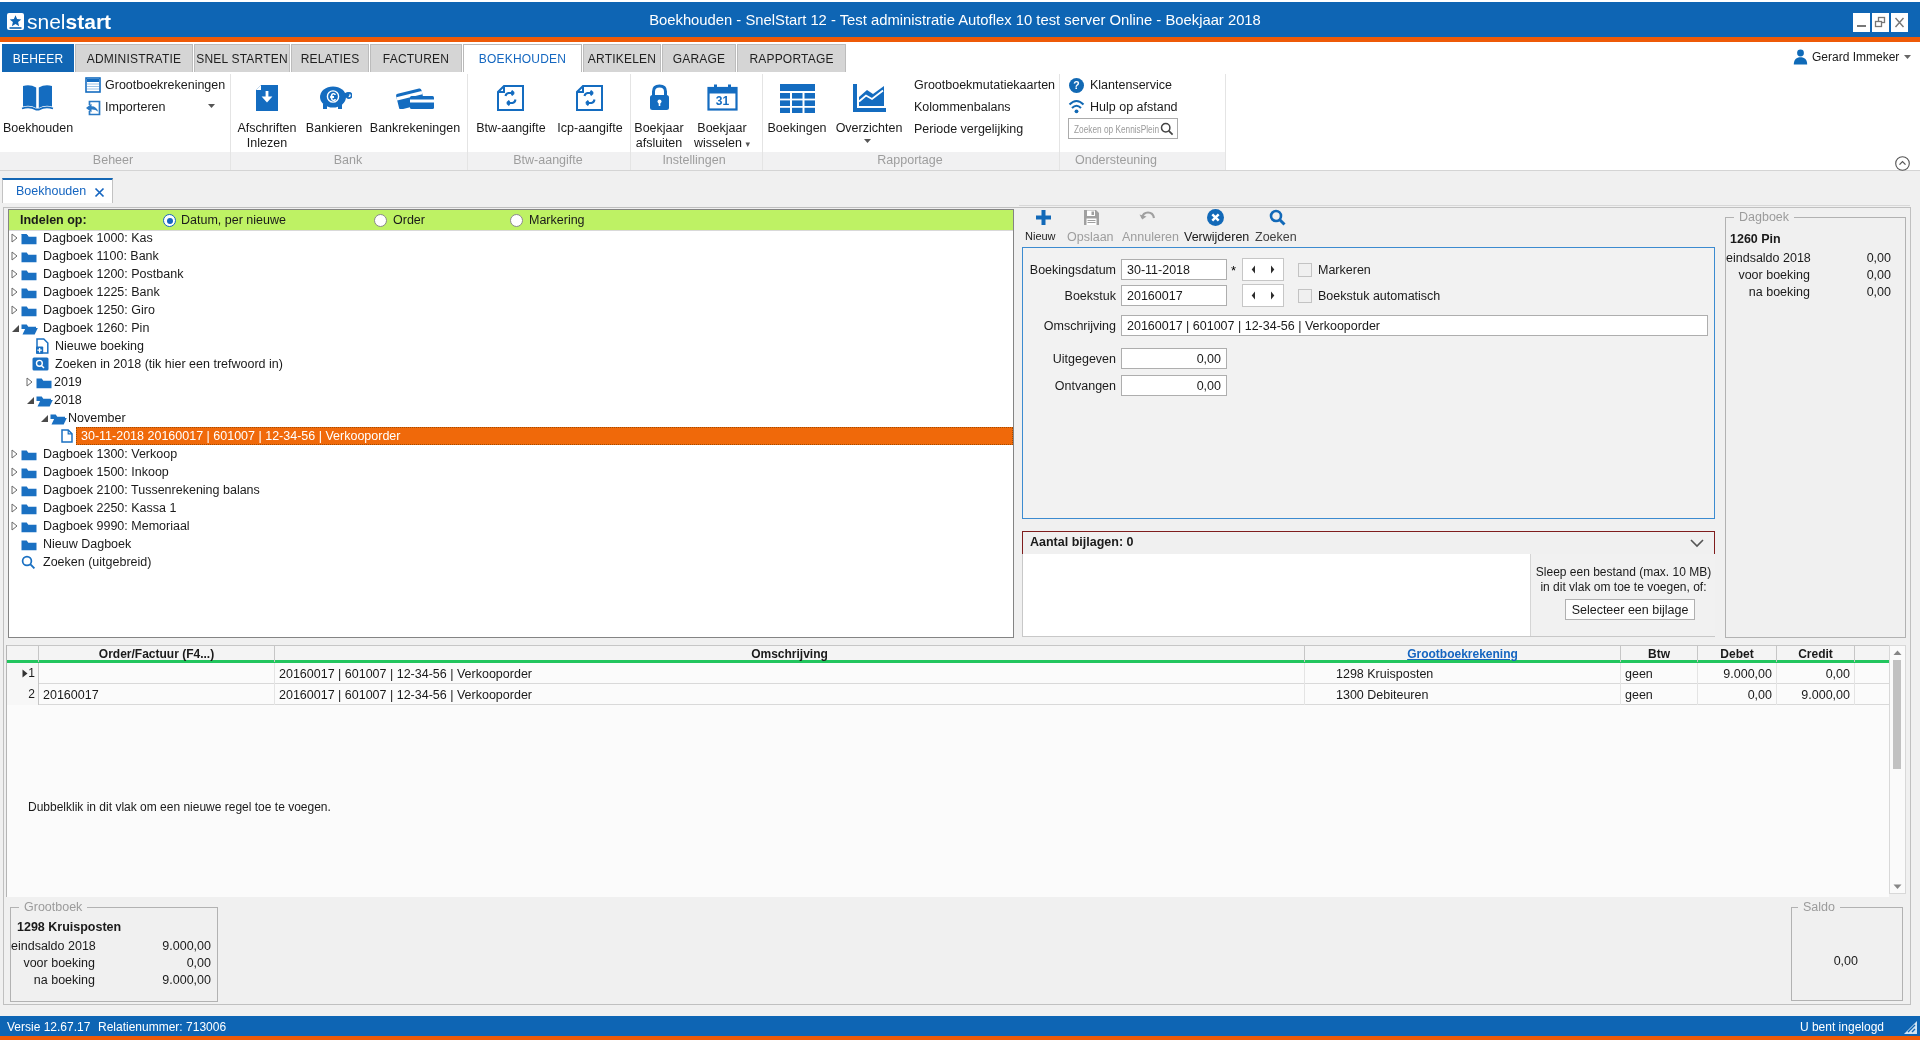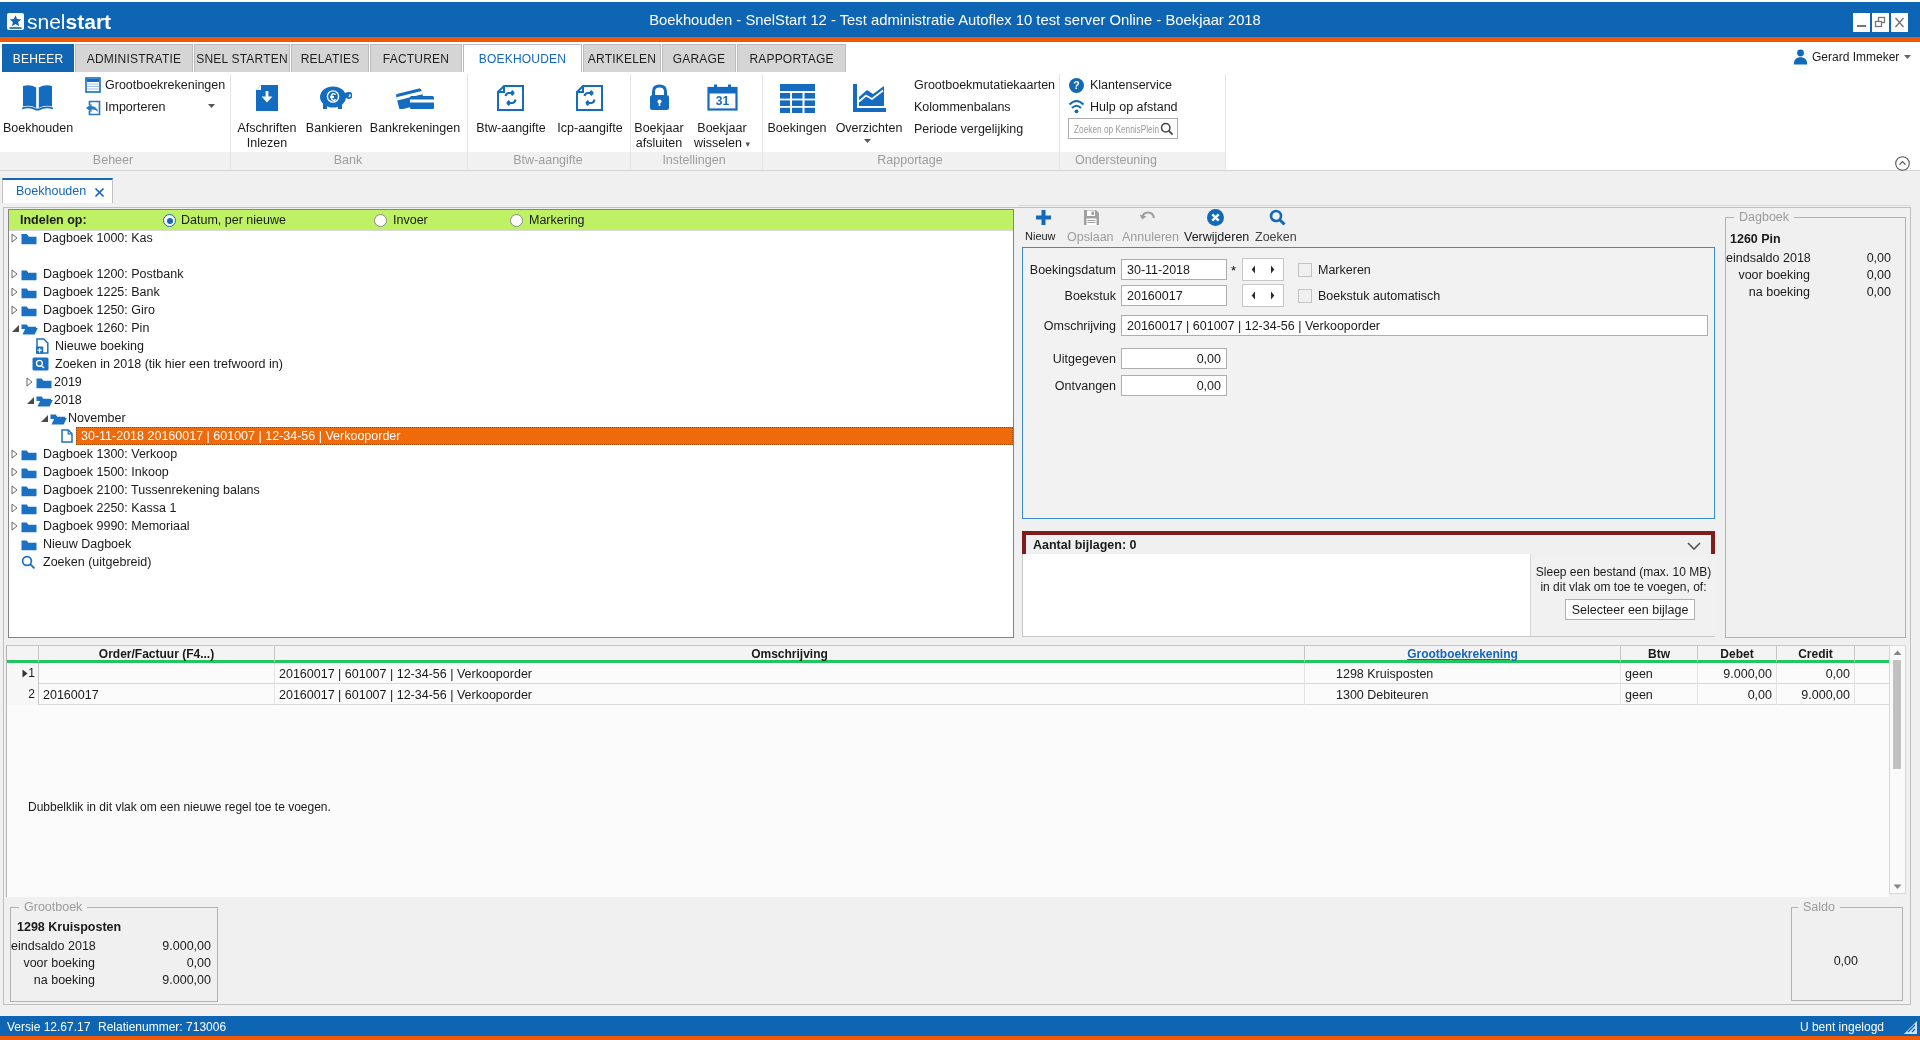--- a/index.html
+++ b/index.html
@@ -283,34 +283,43 @@
         <path d="M1.5 1.5 L9.5 9.5 M9.5 1.5 L1.5 9.5" stroke="#1565c0" stroke-width="1.7"></path>
       </svg>
 </div>
 <div id="panel"></div>
 <div id="treepanel" class="abs" style="left:8px;top:38px;width:1006px;height:429px;background:#fff;border:1px solid #848484">
   <div class="abs" style="left:0;top:0;width:1004px;height:21px;background:#bef264;border-bottom:1px solid #d9d9d9">
     <span class="abs nw" style="left:11px;top:3px;font-size:12.5px;color:#1a1a1a;font-weight:bold">Indelen op:</span>
     <span class="radio sel abs" style="left:154px;top:4px"></span>
     <span class="abs nw t12" style="left:172px;top:3px">Datum, per nieuwe</span>
     <span class="radio abs" style="left:365px;top:4px"></span>
-    <span class="abs nw t12" style="left:384px;top:3px">Invoer</span>
+    <span class="abs nw t12" style="left:384px;top:3px">Order</span>
     <span class="radio abs" style="left:501px;top:4px"></span>
     <span class="abs nw t12" style="left:520px;top:3px">Markering</span>
   </div>
   <div id="tree" class="abs" style="left:0;top:19px;width:1004px;height:406px">
   <div class="trow" style="top:0px">
           <svg style="left:2px;top:4px" width="7" height="10">
             <path d="M1 1 L6 5 L1 9 Z" fill="#fff" stroke="#6a6a6a" stroke-width="1"></path>
           </svg>
           <svg style="left:12px;top:3px" width="16" height="13">
             <path d="M0.5 2.5 h5.2 l1.6 2.2 h8.2 v7.5 h-15 z" fill="#1a70c2"></path>
             <path d="M0.5 2.5 h5.2 l1.6 2.2" fill="none" stroke="#1a70c2" stroke-width="1"></path>
           </svg>
           <span class="t12" style="left:34px">Dagboek 1000: Kas</span>
+        </div>
+  <div class="trow" style="top:18px">
+          <svg style="left:2px;top:4px" width="7" height="10">
+            <path d="M1 1 L6 5 L1 9 Z" fill="#fff" stroke="#6a6a6a" stroke-width="1"></path>
+          </svg>
+          <svg style="left:12px;top:3px" width="16" height="13">
+            <path d="M0.5 2.5 h5.2 l1.6 2.2 h8.2 v7.5 h-15 z" fill="#1a70c2"></path>
+          </svg>
+          <span class="t12" style="left:34px">Dagboek 1100: Bank</span>
         </div>
   <div class="trow" style="top:36px">
           <svg style="left:2px;top:4px" width="7" height="10">
             <path d="M1 1 L6 5 L1 9 Z" fill="#fff" stroke="#6a6a6a" stroke-width="1"></path>
           </svg>
           <svg style="left:12px;top:3px" width="16" height="13">
             <path d="M0.5 2.5 h5.2 l1.6 2.2 h8.2 v7.5 h-15 z" fill="#1a70c2"></path>
           </svg>
           <span class="t12" style="left:34px">Dagboek 1200: Postbank</span>
         </div>
@@ -518,21 +527,21 @@
   <div class="chk" style="left:275px;top:41px"></div>
   <div class="abs nw t12" style="left:295px;top:41px">Boekstuk automatisch</div>
   <div class="fieldlbl" style="left:0px;top:71px;width:93px">Omschrijving</div>
   <div class="inp" style="left:98px;top:67px;width:587px;height:21px">20160017 | 601007 | 12-34-56 | Verkooporder</div>
   <div class="fieldlbl" style="left:0px;top:104px;width:93px">Uitgegeven</div>
   <div class="inp" style="left:98px;top:100px;width:106px;height:21px;justify-content:flex-end">0,00</div>
   <div class="fieldlbl" style="left:0px;top:131px;width:93px">Ontvangen</div>
   <div class="inp" style="left:98px;top:127px;width:106px;height:21px;justify-content:flex-end">0,00</div>
 </div>
 
-<div class="abs" style="left:1022px;top:360px;width:693px;height:28px;background:#f0f0f0;border:4px solid #7f1d1d">
+<div class="abs" style="left:1022px;top:360px;width:693px;height:28px;background:#f0f0f0;border:1px solid #7f1d1d">
   <div class="abs nw" style="left:7px;top:3px;font-size:12.5px;font-weight:bold;color:#1a1a1a">Aantal bijlagen: 0</div>
   <svg class="abs" style="right:10px;top:7px" width="14" height="9">
         <path d="M1 1 L7 7 L13 1" fill="none" stroke="#555" stroke-width="1.6"></path>
       </svg>
 </div>
 <div class="abs" style="left:1022px;top:383px;width:693px;height:83px;background:#fff;border:1px solid #c8c8c8;border-top:none">
   <div class="abs" style="left:507px;top:0;width:185px;height:82px;background:#f1f1f1;border-left:1px solid #d5d5d5">
     <div class="abs nw" style="left:1px;top:11px;width:183px;text-align:center;font-size:12px;color:#1a1a1a">Sleep een bestand (max. 10 MB)</div>
     <div class="abs nw" style="left:1px;top:26px;width:183px;text-align:center;font-size:12px;color:#1a1a1a">in dit vlak om toe te voegen, of:</div>
     <div class="abs" style="left:34px;top:45px;width:130px;height:21px;background:#fdfdfd;border:1px solid #b0b0b0;text-align:center;font-size:12.5px;color:#1a1a1a;line-height:20px">Selecteer een bijlage</div>

